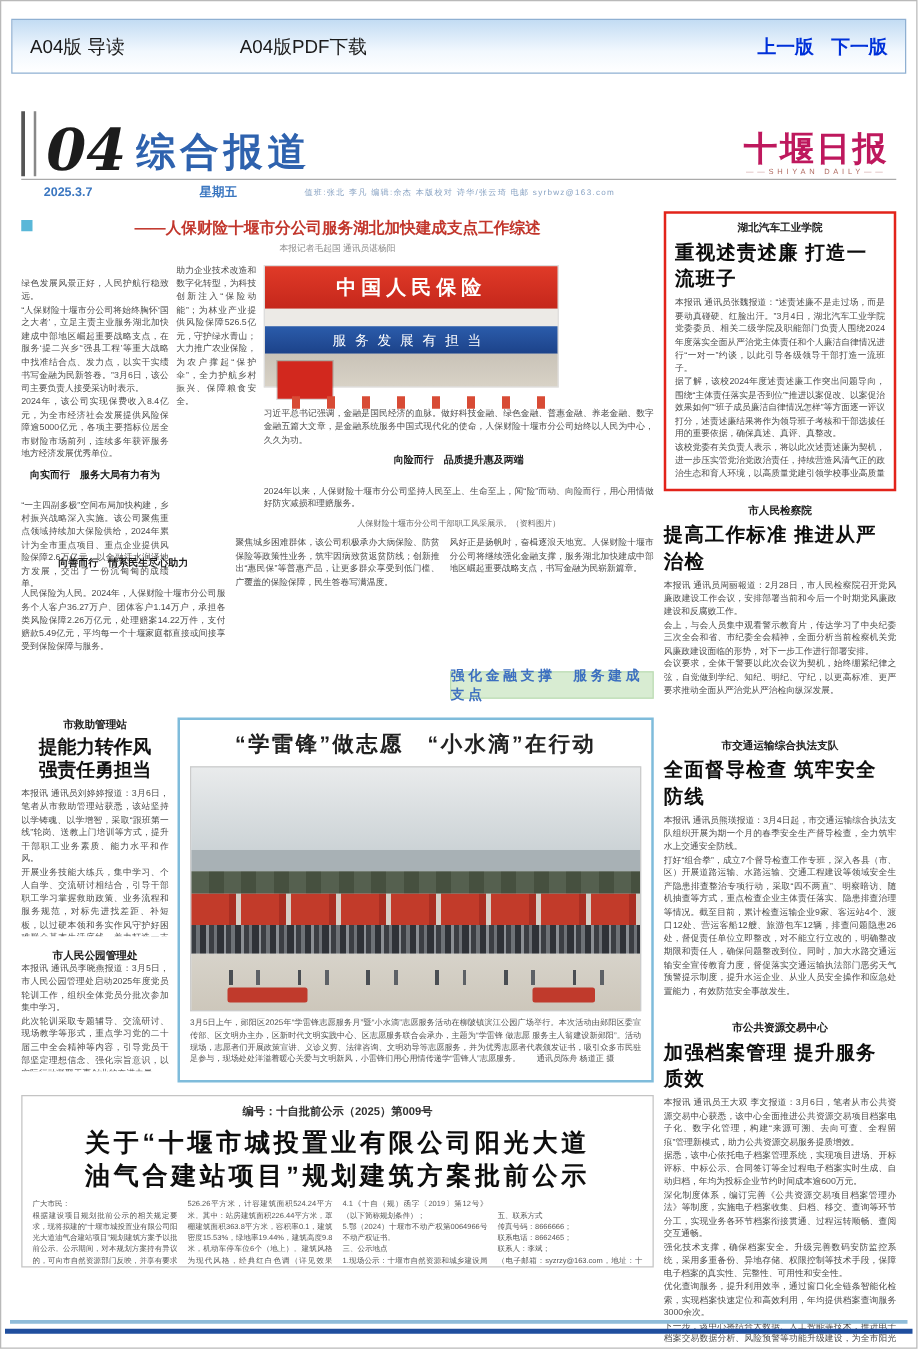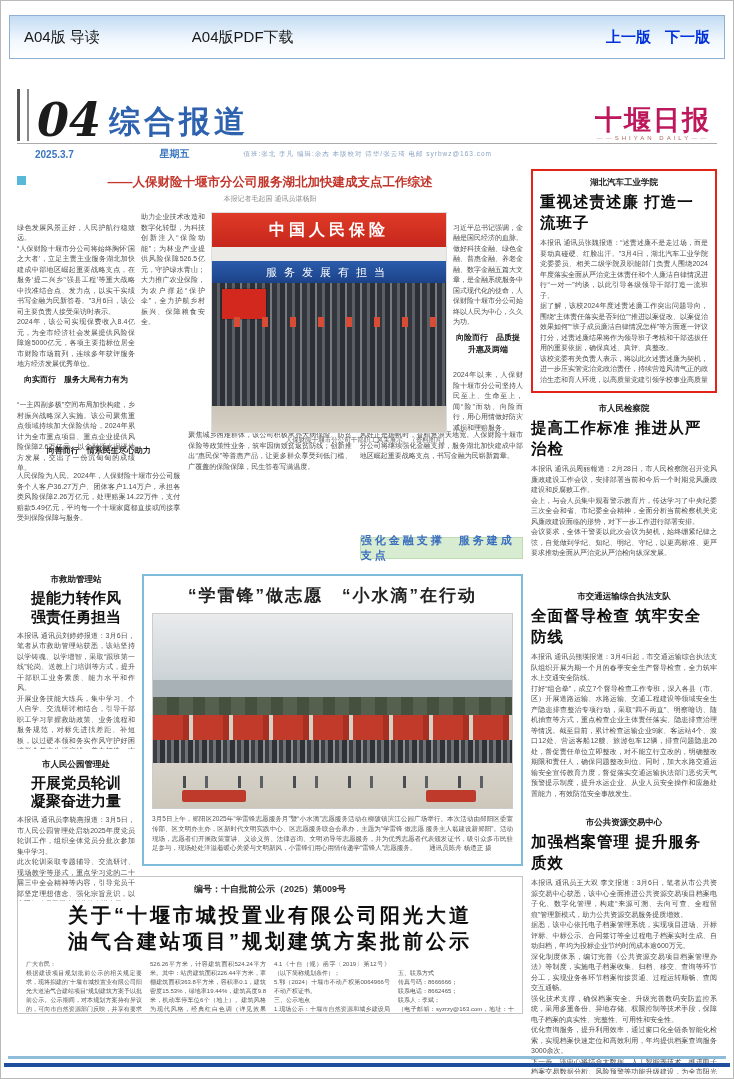--- a/index.html
+++ b/index.html
@@ -42,21 +42,21 @@
   .main-title{font-size:27px;font-weight:900;letter-spacing:2px;color:#0d0d0d;}
   .main-sub{font-size:12.5px;font-weight:bold;color:#c2362c;margin-top:5px;}
   .main-byline{font-size:7px;color:#8c8c8c;margin-top:3px;}
   .body-text{font-size:7px;line-height:1.5;color:#4c4c4c;text-align:justify;white-space:pre-line;overflow:hidden;}
   .subhead{font-size:8px;font-weight:bold;color:#1c1c1c;text-align:center;margin:4px 0;}
   .art-top{display:flex;gap:6px;margin-top:8px;height:212px;}
   .colA{width:118px;height:352px;}
   .colB{width:64px;}
   .colC{flex:1;}
   .mid-wrap{flex:1;display:flex;flex-direction:column;}
-  .mid-top{display:flex;gap:6px;height:268px;}
+  .mid-top{display:flex;gap:6px;height:268px;flex-direction:column;}
   
   .photo1{width:236px;display:flex;flex-direction:column;border:1px solid #ddd;box-sizing:border-box;position:relative;background:#e7e4df;}
   .p1-banner{height:34px;background:linear-gradient(#e03a28,#c5271b);color:#fff;font-size:16px;font-weight:900;letter-spacing:4px;display:flex;align-items:center;justify-content:center;}
   .p1-facade{height:14px;background:#eceae6;}
   .p1-sign{height:22px;background:linear-gradient(#2b5cab,#1c4289);color:#fff;font-size:11px;letter-spacing:7px;display:flex;align-items:center;justify-content:center;}
   .p1-crowd{flex:1;position:relative;background:
      repeating-linear-gradient(90deg,#33373d 0 5px,#5a5f66 5px 8px,#2c3036 8px 13px,#777b80 13px 15px);}
   .p1-flag{position:absolute;left:10px;top:6px;width:44px;height:30px;background:#d2281e;box-shadow:0 0 0 1px rgba(0,0,0,.15);}
   .p1-vests{position:absolute;left:0;right:0;top:34px;height:10px;background:repeating-linear-gradient(90deg,transparent 0 22px,#d84b35 22px 28px);}
   .p1-ground{height:26px;background:linear-gradient(#c9c3b8,#d8d2c6);}
@@ -191,24 +191,20 @@
             <div class="kicker">市救助管理站</div>
             <div class="sm-title">
               <span>提能力转作风</span><br>
               <span>强责任勇担当</span>
             </div>
             <div class="body-text sm-body">本报讯 通讯员刘婷婷报道：3月6日，笔者从市救助管理站获悉，该站坚持以学铸魂、以学增智，采取“跟班第一线”轮岗、送教上门培训等方式，提升干部职工业务素质、能力水平和作风。
 开展业务技能大练兵，集中学习、个人自学、交流研讨相结合，引导干部职工学习掌握救助政策、业务流程和服务规范，对标先进找差距、补短板，以过硬本领和务实作风守护好困难群众基本生活底线，着力打造一支政治过硬、本领高强的救助管理干部队伍。</div>
           </div>
           <div class="sm-art">
             <div class="kicker">市人民公园管理处</div>
-            <div class="sm-title">
-              <span>开展党员轮训</span><br>
-              <span>凝聚奋进力量</span>
-            </div>
             <div class="body-text" style="height:86px">本报讯 通讯员李晓燕报道：3月5日，市人民公园管理处启动2025年度党员轮训工作，组织全体党员分批次参加集中学习。
 此次轮训采取专题辅导、交流研讨、现场教学等形式，重点学习党的二十届三中全会精神等内容，引导党员干部坚定理想信念、强化宗旨意识，以实际行动凝聚干事创业的奋进力量。</div>
           </div>
         </div>
 
         <div class="vol-box">
           <div class="vol-title">“学雷锋”做志愿　“小水滴”在行动</div>
           <div class="photo2">
             <div class="p2-sky"></div>
             <div class="p2-hill"></div>

